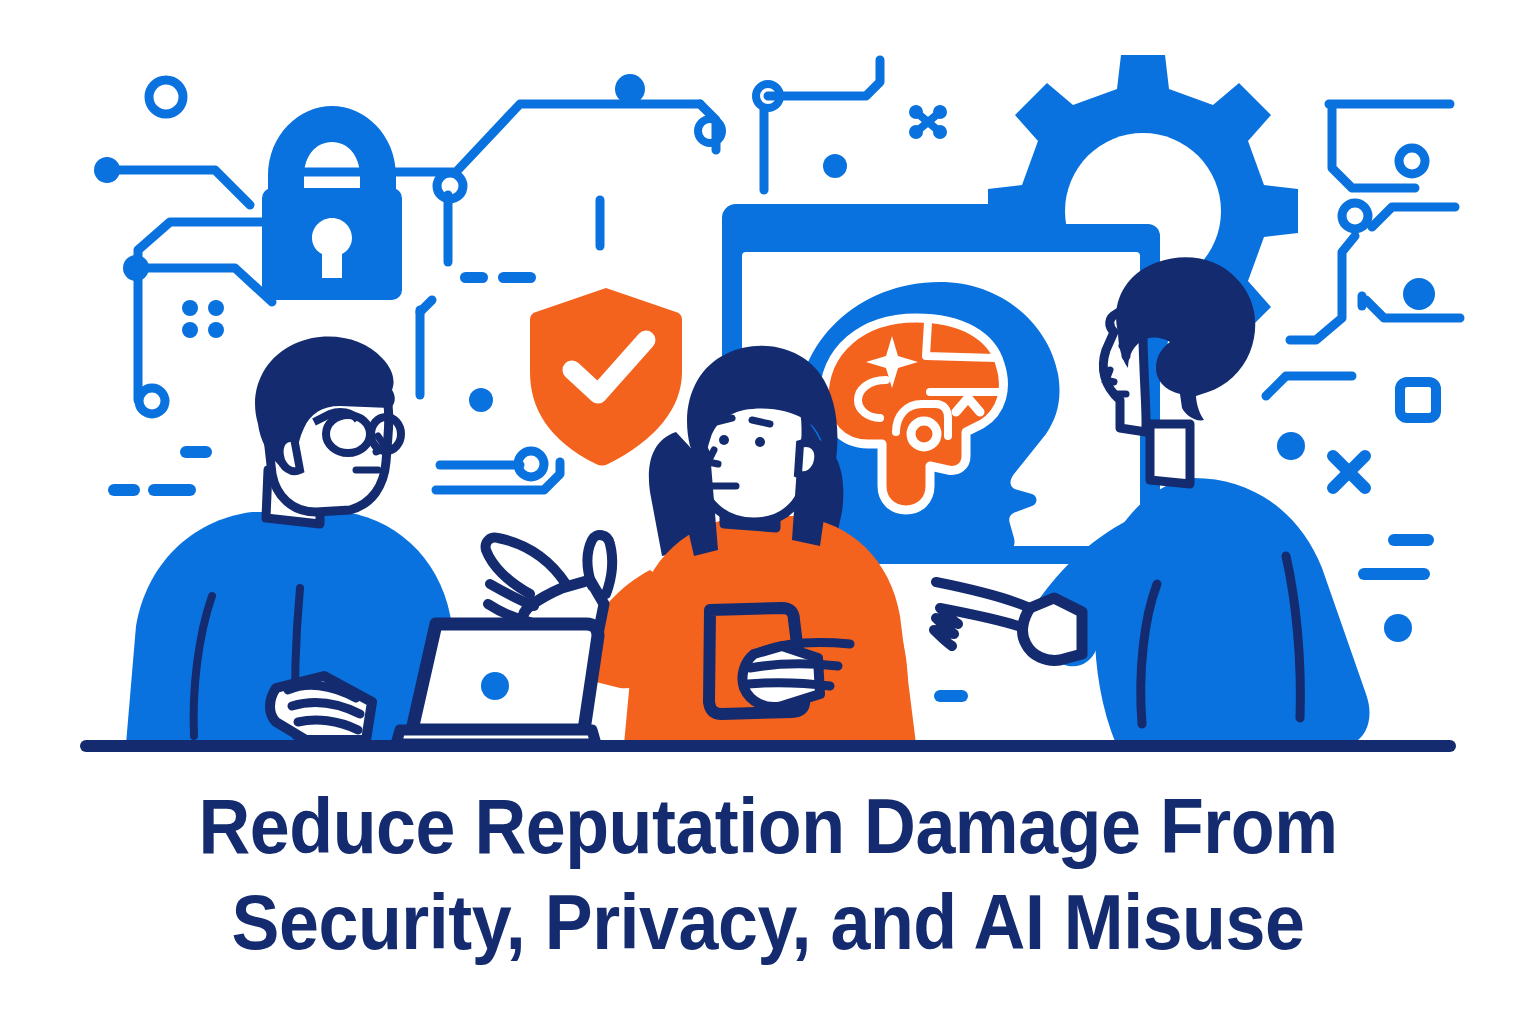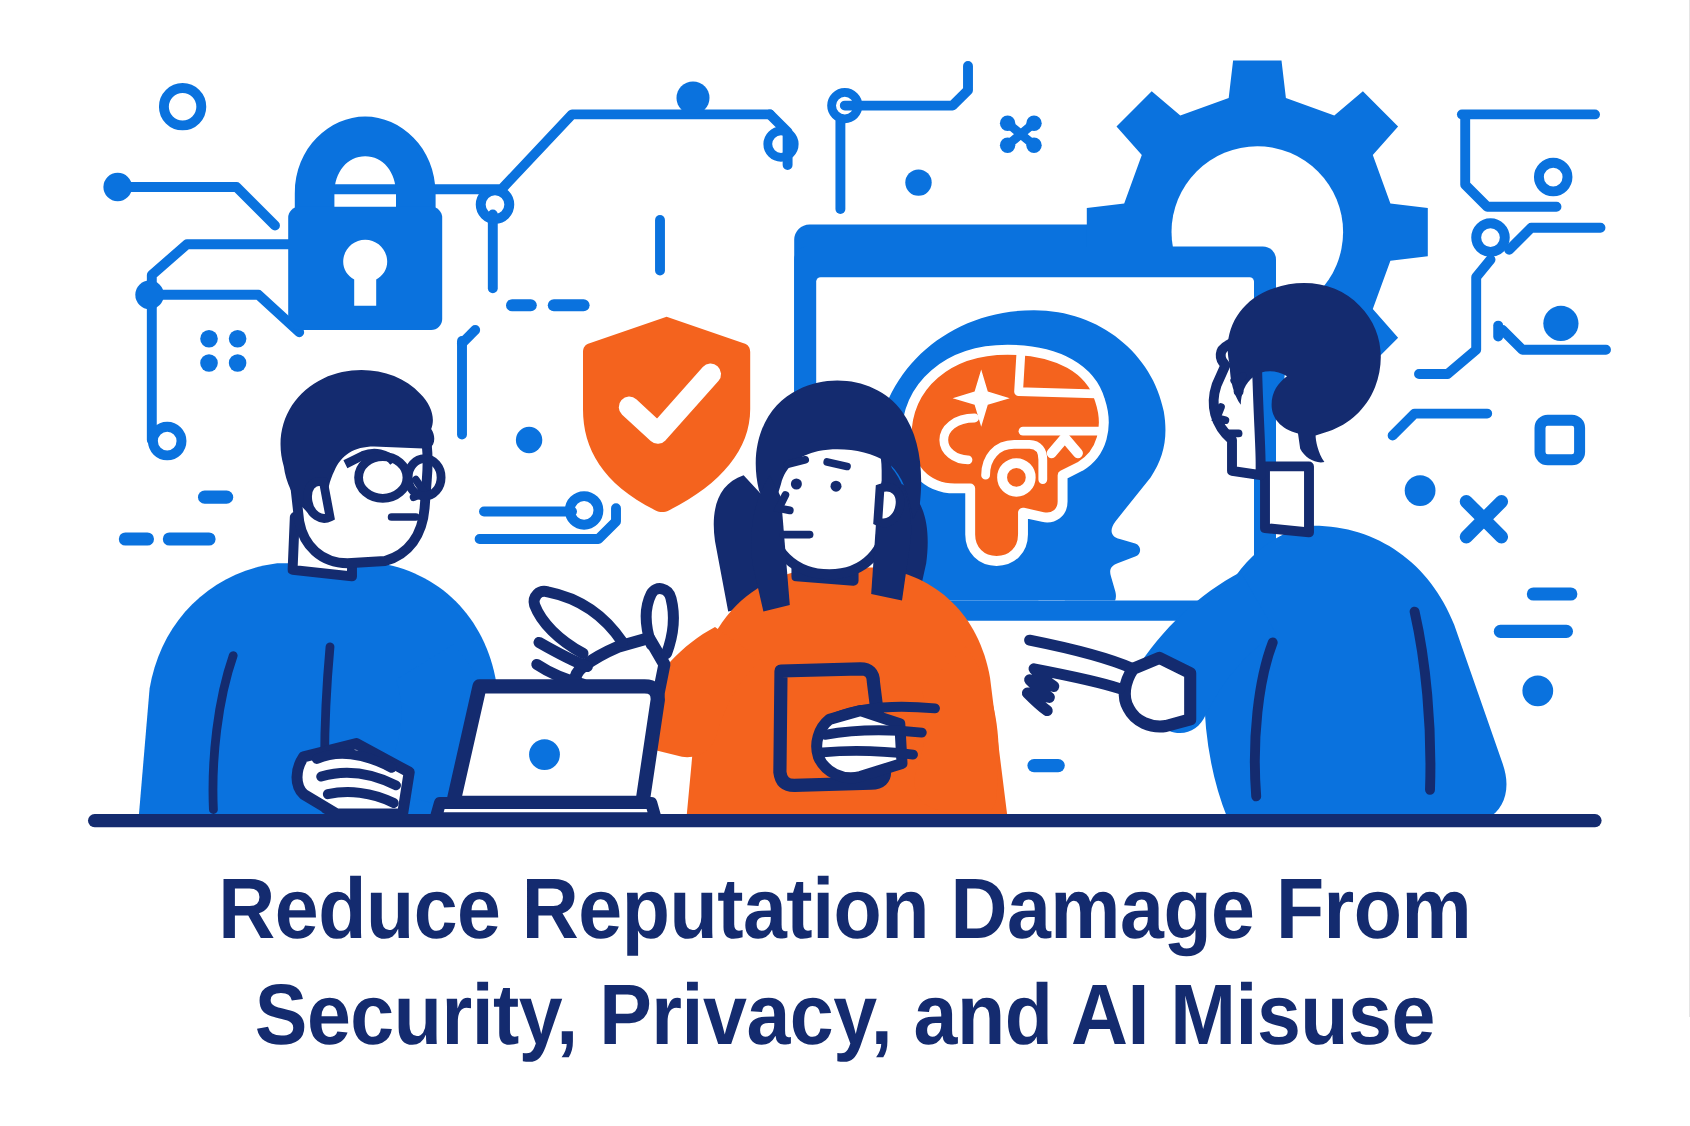--- a/index.html
+++ b/index.html
@@ -1,17 +1,17 @@
 <!DOCTYPE html>
 <html><head>
 <meta charset="utf-8">
 <style>
   html,body{margin:0;padding:0;background:#ffffff;}
   body{width:1536px;height:1024px;overflow:hidden;font-family:"Liberation Sans",sans-serif;}
-  #stage{position:relative;width:1536px;height:1024px;background:#a3a3a3;}
+  #stage{position:relative;width:1536px;height:1024px;background:#8b5cf6;}
   #art{position:absolute;left:0;top:0;width:1536px;height:1024px;}
   #title-block{
     position:absolute;left:0;top:778px;width:1536px;
     text-align:center;
   }
   .title-line{
     display:block;
     color:#142B6F;
     font-family:"Liberation Sans Narrow","Liberation Sans",sans-serif;
     font-weight:bold;

